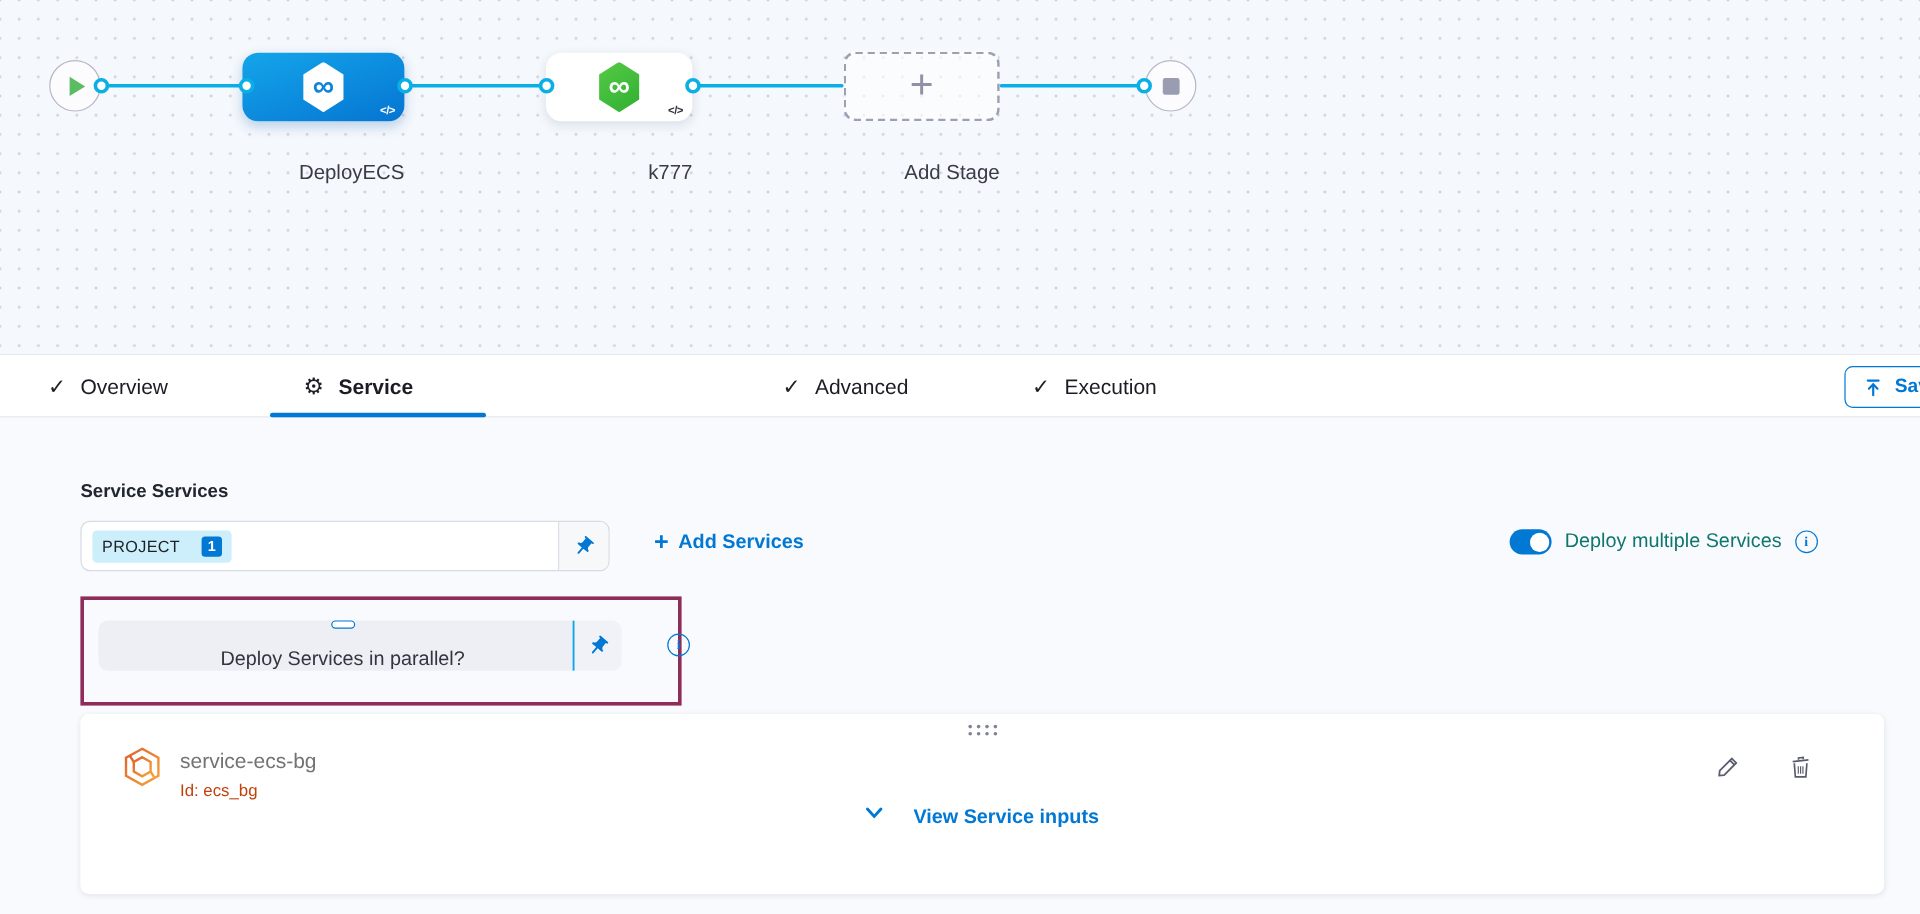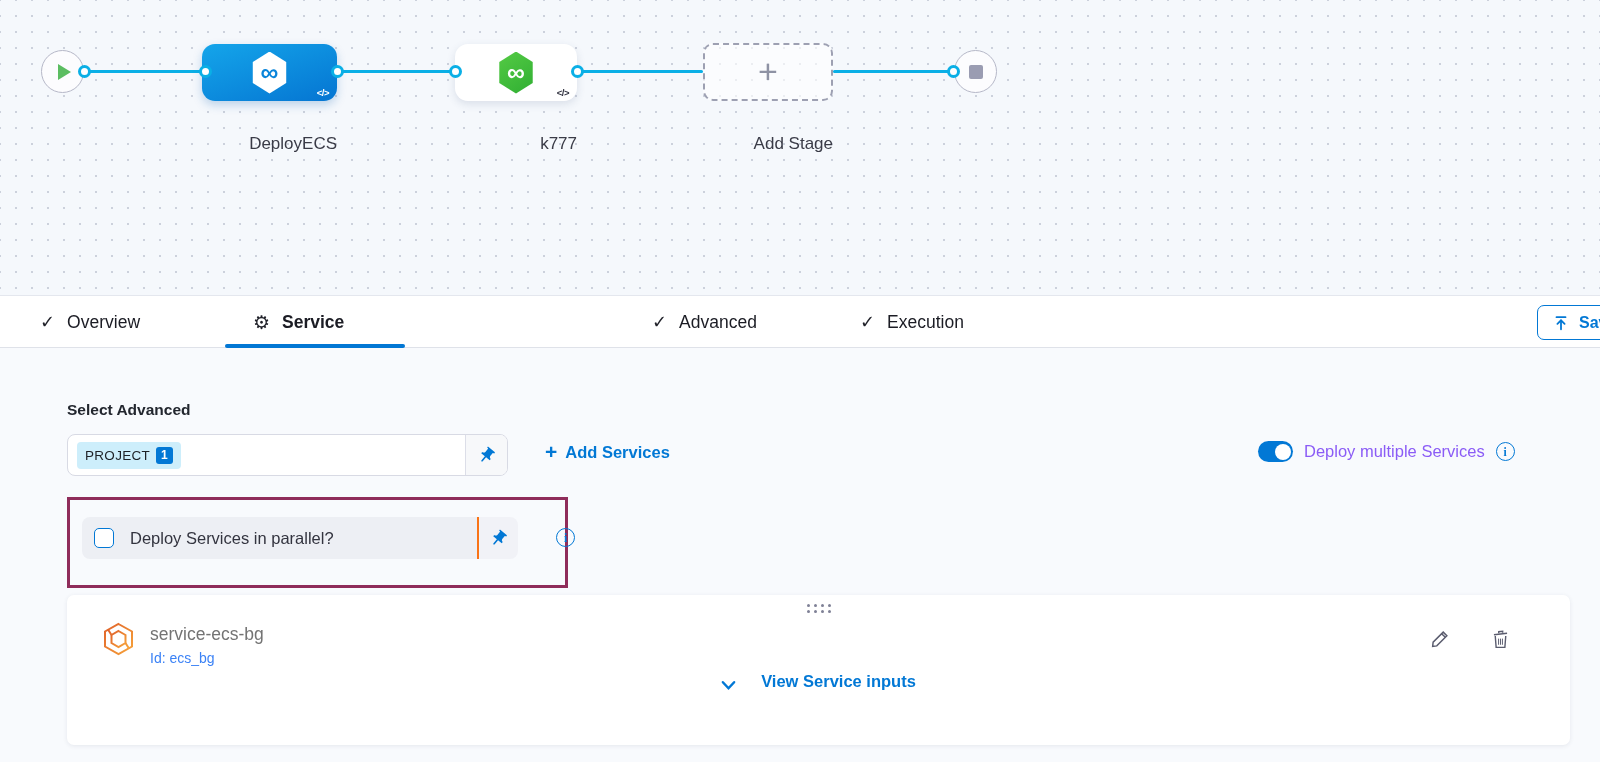--- a/index.html
+++ b/index.html
@@ -49,57 +49,57 @@
     display:flex; align-items:center; gap:9px; font-size:16px; font-weight:bold; cursor:pointer; white-space:nowrap;
   }
 
   
   .content { position:absolute; left:0; top:348px; width:1600px; height:414px; background:#f8fafd; }
   .select-label { position:absolute; left:67px; top:53px; font-size:15.5px; font-weight:bold; color:#22262e; }
   .select-box {
     position:absolute; left:67px; top:86px; width:441px; height:42px; background:#fff;
     border:1px solid #d8dae4; border-radius:8px; display:flex; align-items:center; overflow:hidden;
   }
-  .chip { margin-left:9px; background:#cdeefb; border-radius:4px; padding:5px 8px; display:flex; align-items:center; gap:6px; font-size:13.5px; color:#1e2126; letter-spacing:.3px; }
+  .chip { margin-left:9px; background:#cdeefb; border-radius:4px; padding:5px 8px; display:flex; align-items:center; gap:18px; font-size:13.5px; color:#1e2126; letter-spacing:.3px; }
   .chip-badge { background:#0278d5; color:#fff; border-radius:3px; min-width:17px; height:17px; display:flex; align-items:center; justify-content:center; font-size:12px; font-weight:bold; }
   .pin-cell { margin-left:auto; width:42px; height:40px; border-left:1px solid #dcdee8; background:#f7f8fa; display:flex; align-items:center; justify-content:center; cursor:pointer; }
   .add-service { position:absolute; left:545px; top:95px; display:flex; align-items:center; gap:8px; color:#0278d5; font-size:16.5px; font-weight:bold; cursor:pointer; }
   .add-service .plus { font-size:21px; font-weight:bold; line-height:1; margin-top:-2px; }
   .toggle-row { position:absolute; left:1258px; top:93px; display:flex; align-items:center; gap:11px; }
   .toggle { width:35px; height:21px; border-radius:11px; background:#0278d5; position:relative; cursor:pointer; }
   .toggle .knob { position:absolute; right:2.5px; top:2.5px; width:16px; height:16px; border-radius:50%; background:#fff; }
-  .toggle-label { font-size:16.5px; color:#8b5cf6; }
+  .toggle-label { font-size:16.5px; color:#0f766e; }
   .info-icon {
     width:19px; height:19px; border-radius:50%; border:1.7px solid #0278d5; color:#0278d5;
     display:flex; align-items:center; justify-content:center; font-size:11.5px; font-weight:bold;
     font-family:"Liberation Serif","DejaVu Serif",serif; cursor:pointer; background:transparent;
   }
   .highlight-box { position:absolute; left:67px; top:149px; width:501px; height:91px; border:3px solid #8f2c5a; }
   .parallel-field { position:absolute; left:82px; top:169px; height:42px; display:flex; align-items:stretch; }
-  .pf-main { width:397px; background:#edeff4; border-radius:8px 0 0 8px; border-right:2px solid #f97316; display:flex; align-items:center; gap:16px; padding-left:12px; }
+  .pf-main { width:397px; background:#edeff4; border-radius:8px 0 0 8px; border-right:2px solid #0ea5e9; display:flex; align-items:center; gap:16px; padding-left:12px;flex-direction:column; }
   .checkbox { width:20px; height:20px; border:1.7px solid #0278d5; border-radius:5px; background:#fff; cursor:pointer; }
   .pf-label { font-size:16.5px; color:#33343f; }
   .pf-pin { width:39px; background:#f1f2f7; border-radius:0 8px 8px 0; display:flex; align-items:center; justify-content:center; cursor:pointer; }
   .pf-info { position:absolute; left:556px; top:180px; }
 
   
   .service-card {
     position:absolute; left:67px; top:247px; width:1503px; height:150px;
     background:#fff; border-radius:7px; box-shadow:0 1px 4px rgba(60,70,100,.10);
   }
   .drag-handle { position:absolute; left:50%; transform:translateX(-50%); top:9px; display:flex; flex-direction:column; gap:3px; cursor:grab; }
   .drag-row { display:flex; gap:4px; }
   .drag-row i { width:3px; height:3px; border-radius:50%; background:#7f8196; display:block; }
   .svc-icon { position:absolute; left:33px; top:26px; }
   .svc-name { position:absolute; left:83px; top:29px; font-size:17.5px; color:#737373; font-weight:500; cursor:pointer; }
-  .svc-id { position:absolute; left:83px; top:55px; font-size:14px; color:#3b82f6; }
+  .svc-id { position:absolute; left:83px; top:55px; font-size:14px; color:#c2410c; }
   .icon-btn { position:absolute; top:31px; width:26px; height:26px; display:flex; align-items:center; justify-content:center; cursor:pointer; background:none; border:none; }
   .edit-btn { left:1360px; }
   .trash-btn { left:1420px; }
-  .view-inputs { position:absolute; left:0; right:0; top:77px; display:flex; align-items:flex-end; justify-content:center; gap:25px; color:#0278d5; font-size:16.5px; font-weight:bold; cursor:pointer; }
+  .view-inputs { position:absolute; left:0; right:0; top:77px; display:flex; align-items:flex-start; justify-content:center; gap:25px; color:#0278d5; font-size:16.5px; font-weight:bold; cursor:pointer; }
 </style>
 </head>
 <body>
 
 <div id="root">
 
   <div class="canvas">
     <div class="edge" style="left:84px; width:121px;"></div>
     <div class="edge" style="left:337px; width:118px;"></div>
     <div class="edge" style="left:577px; width:126px;"></div>
@@ -169,21 +169,21 @@
           <line x1="10" y1="17" x2="10" y2="7.5"></line>
           <polyline points="6,11 10,7 14,11"></polyline>
         </svg>
       </span>
       <span>Save</span>
     </button>
   </div>
 
   <div class="content">
 
-    <div class="select-label">Select Advanced</div>
+    <div class="select-label">Service Services</div>
 
     <div class="select-box">
       <div class="chip">
         <span>PROJECT</span>
         <span class="chip-badge">1</span>
       </div>
       <div class="pin-cell">
         <svg width="19" height="19" viewBox="0 0 24 24" fill="#0278d5" style="transform:rotate(40deg);">
           <path d="M16 9V4h1c.55 0 1-.45 1-1s-.45-1-1-1H7c-.55 0-1 .45-1 1s.45 1 1 1h1v5c0 1.66-1.34 3-3 3v2h5.97v7l1 1 1-1v-7H19v-2c-1.66 0-3-1.34-3-3z"></path>
         </svg>

